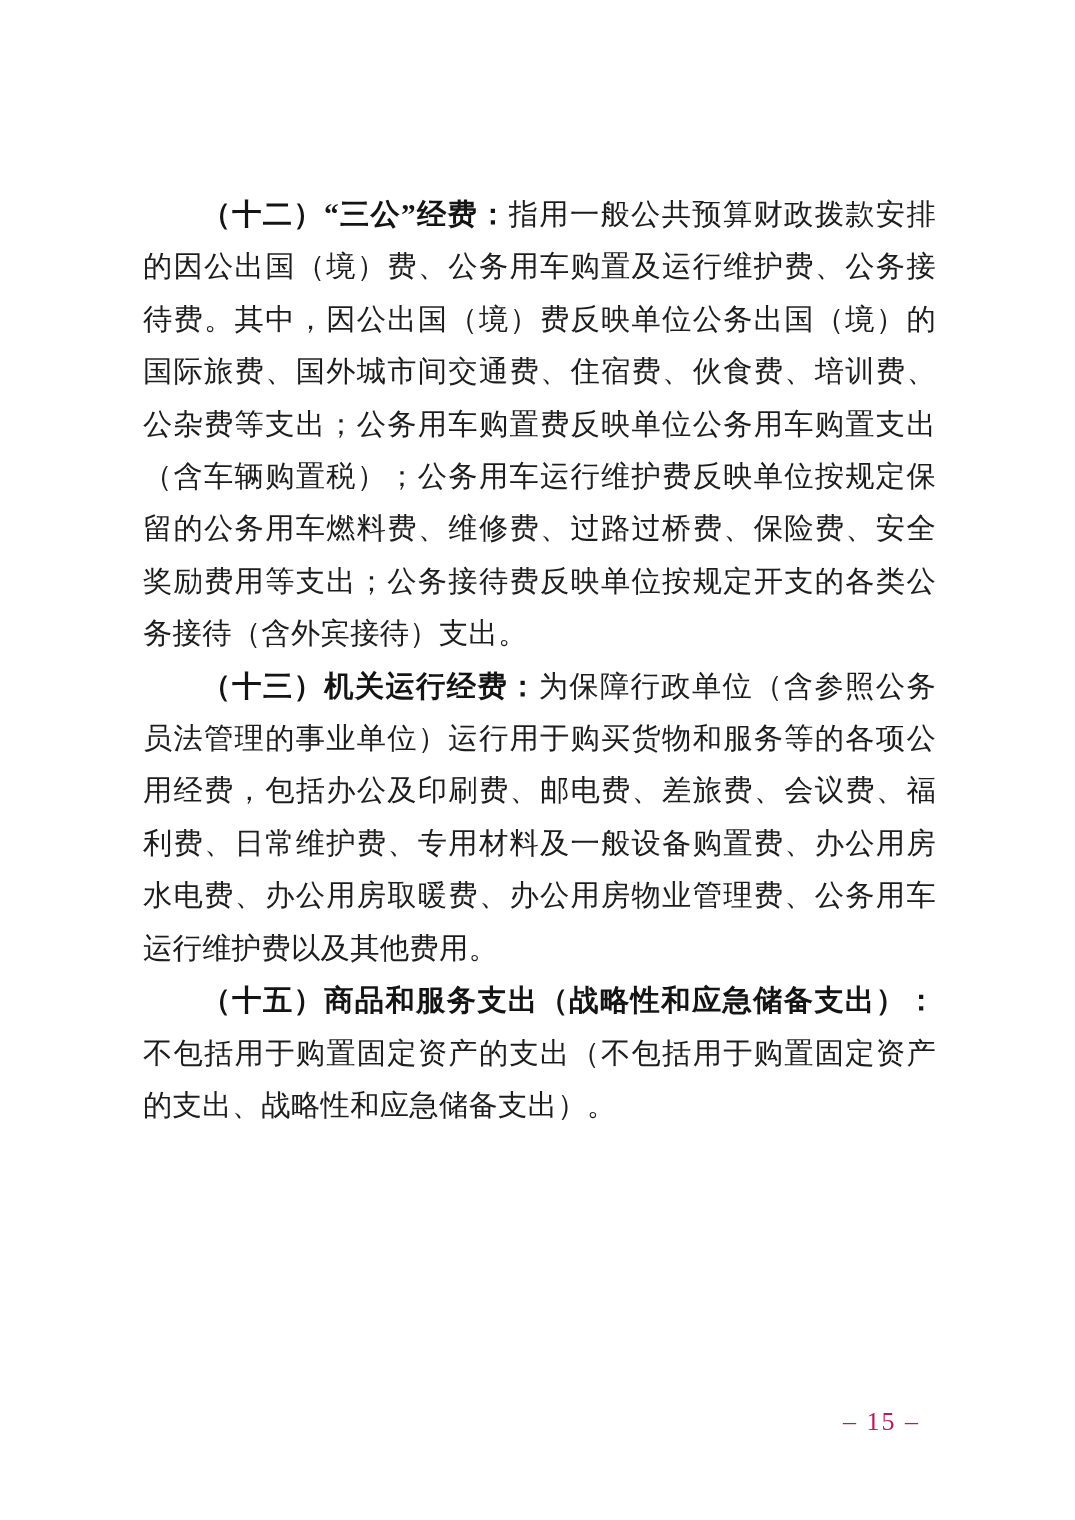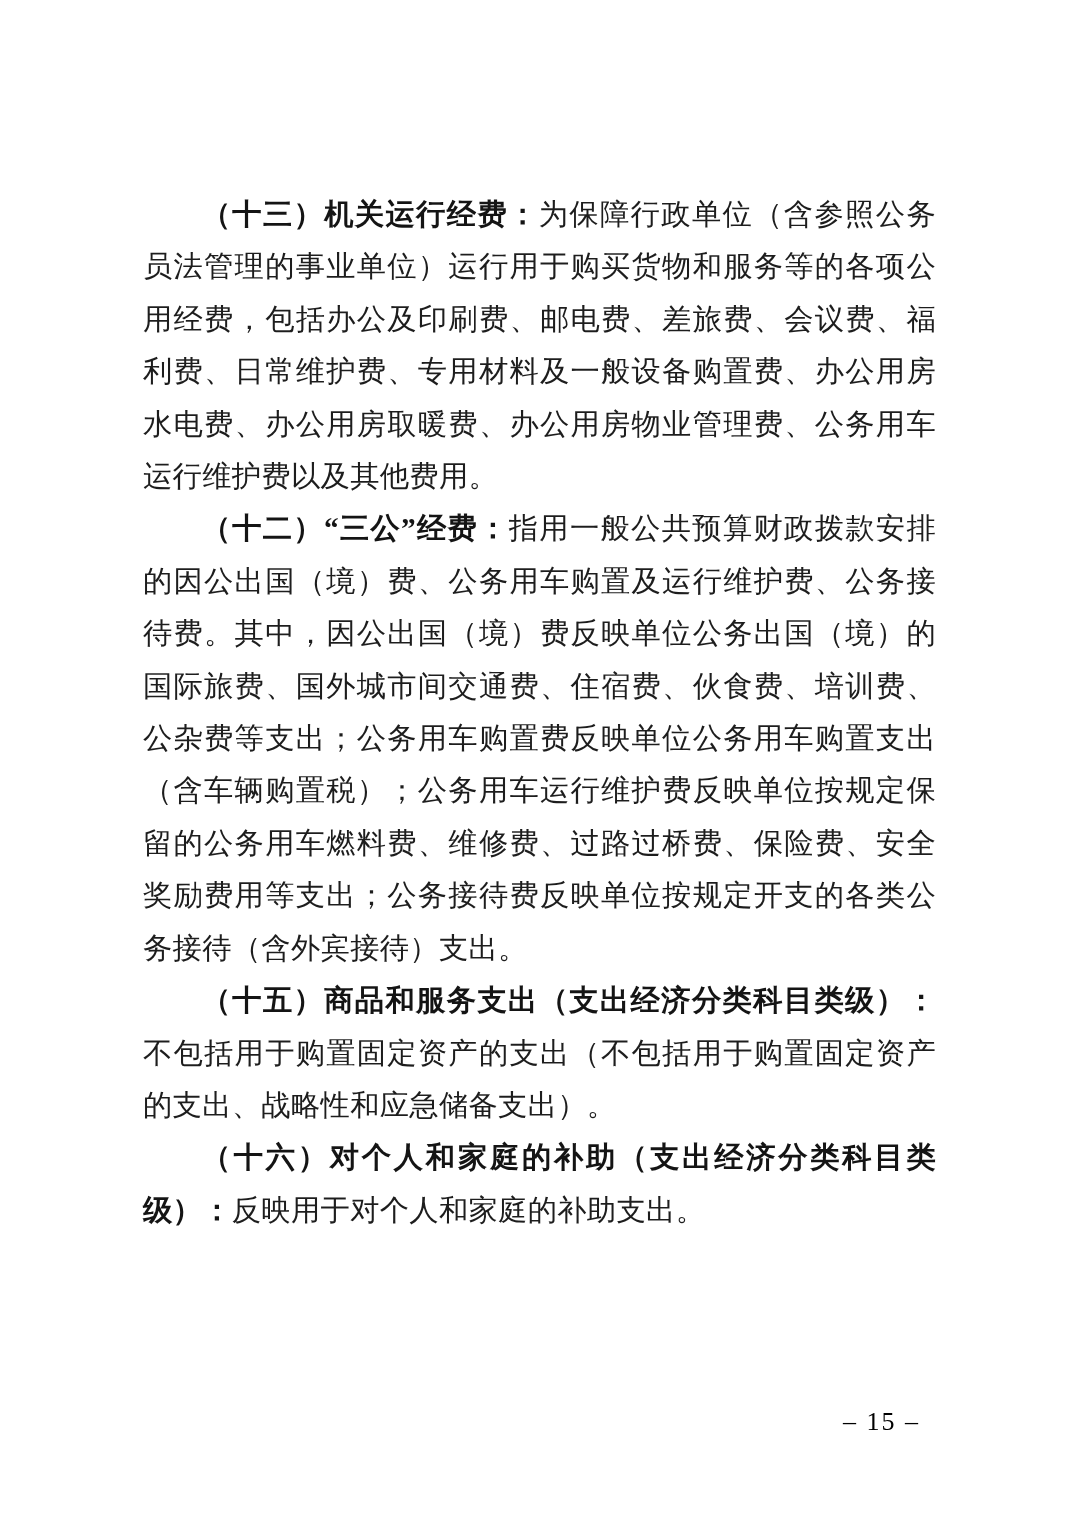--- a/index.html
+++ b/index.html
@@ -36,27 +36,26 @@
     font-weight: 700;
     color: #141414;
   }
   .page-footer {
     position: absolute;
     right: 155px;
     top: 1406px;
     font-size: 26px;
     line-height: 32px;
     letter-spacing: 2px;
-    color: #000000;
+    color: #be185d;
   }
 </style>
 </head>
 <body>
 
 <div class="page">
   <main class="doc-body" id="doc-body">
+      <p class="para"><b>（十二）“三公”经费：</b><span>指用一般公共预算财政拨款安排的因公出国（境）费、公务用车购置及运行维护费、公务接待费。其中，因公出国（境）费反映单位公务出国（境）的国际旅费、国外城市间交通费、住宿费、伙食费、培训费、公杂费等支出；公务用车购置费反映单位公务用车购置支出（含车辆购置税）；公务用车运行维护费反映单位按规定保留的公务用车燃料费、维修费、过路过桥费、保险费、安全奖励费用等支出；公务接待费反映单位按规定开支的各类公务接待（含外宾接待）支出。</span></p>
       <p class="para"><b>（十三）机关运行经费：</b><span>为保障行政单位（含参照公务员法管理的事业单位）运行用于购买货物和服务等的各项公用经费，包括办公及印刷费、邮电费、差旅费、会议费、福利费、日常维护费、专用材料及一般设备购置费、办公用房水电费、办公用房取暖费、办公用房物业管理费、公务用车运行维护费以及其他费用。</span></p>
-      <p class="para"><b>（十二）“三公”经费：</b><span>指用一般公共预算财政拨款安排的因公出国（境）费、公务用车购置及运行维护费、公务接待费。其中，因公出国（境）费反映单位公务出国（境）的国际旅费、国外城市间交通费、住宿费、伙食费、培训费、公杂费等支出；公务用车购置费反映单位公务用车购置支出（含车辆购置税）；公务用车运行维护费反映单位按规定保留的公务用车燃料费、维修费、过路过桥费、保险费、安全奖励费用等支出；公务接待费反映单位按规定开支的各类公务接待（含外宾接待）支出。</span></p>
-      <p class="para"><b>（十五）商品和服务支出（支出经济分类科目类级）：</b><span>不包括用于购置固定资产的支出（不包括用于购置固定资产的支出、战略性和应急储备支出）。</span></p>
-      <p class="para"><b>（十六）对个人和家庭的补助（支出经济分类科目类级）：</b><span>反映用于对个人和家庭的补助支出。</span></p>
+      <p class="para"><b>（十五）商品和服务支出（战略性和应急储备支出）：</b><span>不包括用于购置固定资产的支出（不包括用于购置固定资产的支出、战略性和应急储备支出）。</span></p>
     </main>
   <div class="page-footer">– 15 –</div>
 </div>
 
 </body></html>

